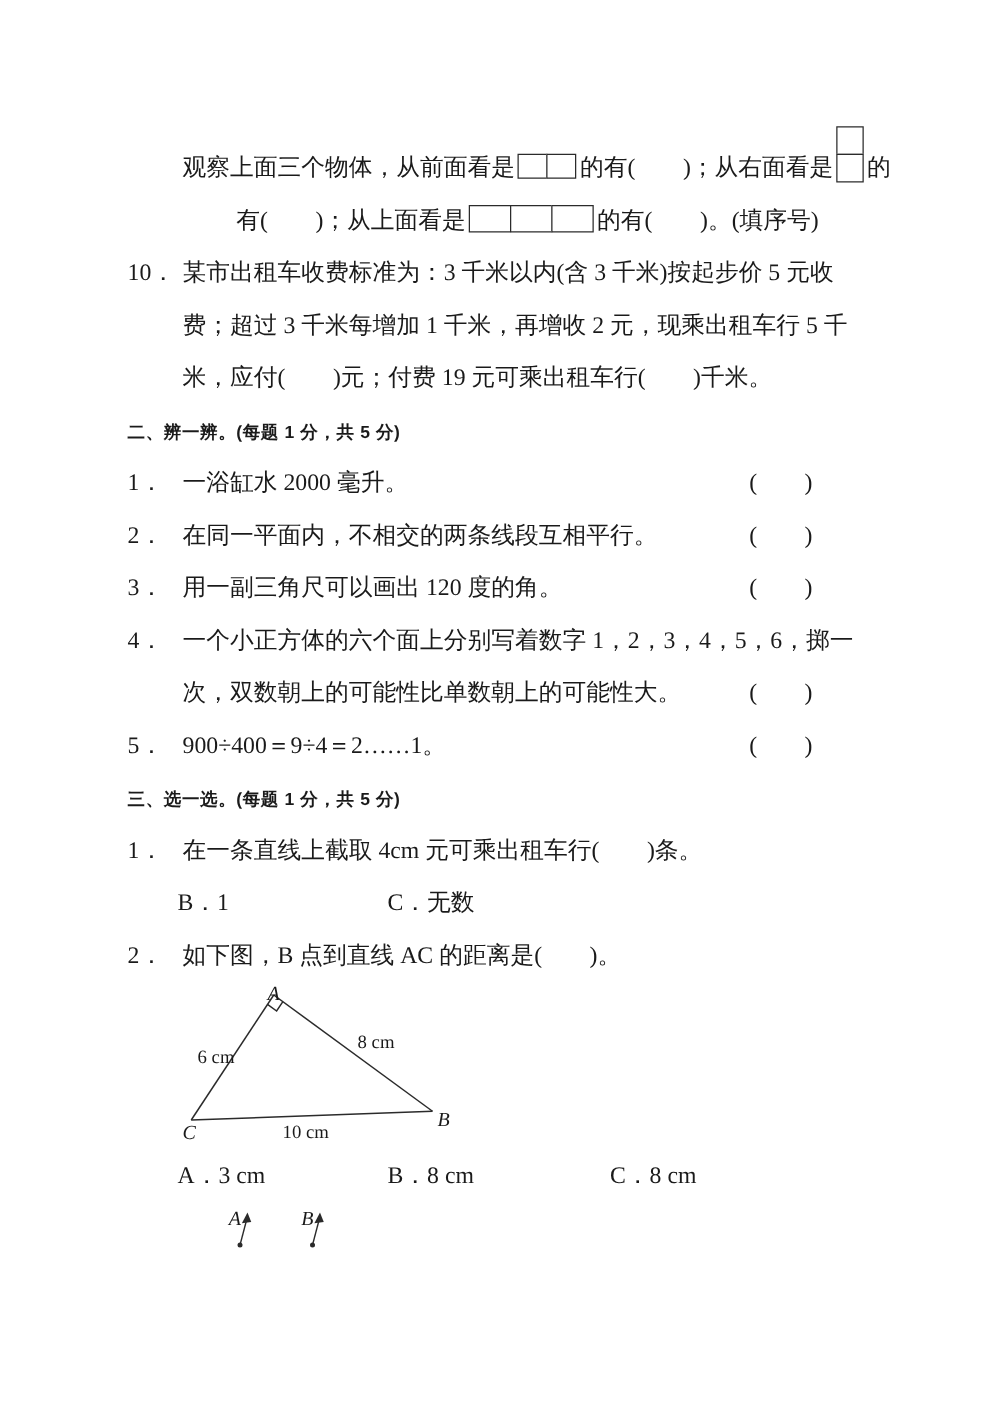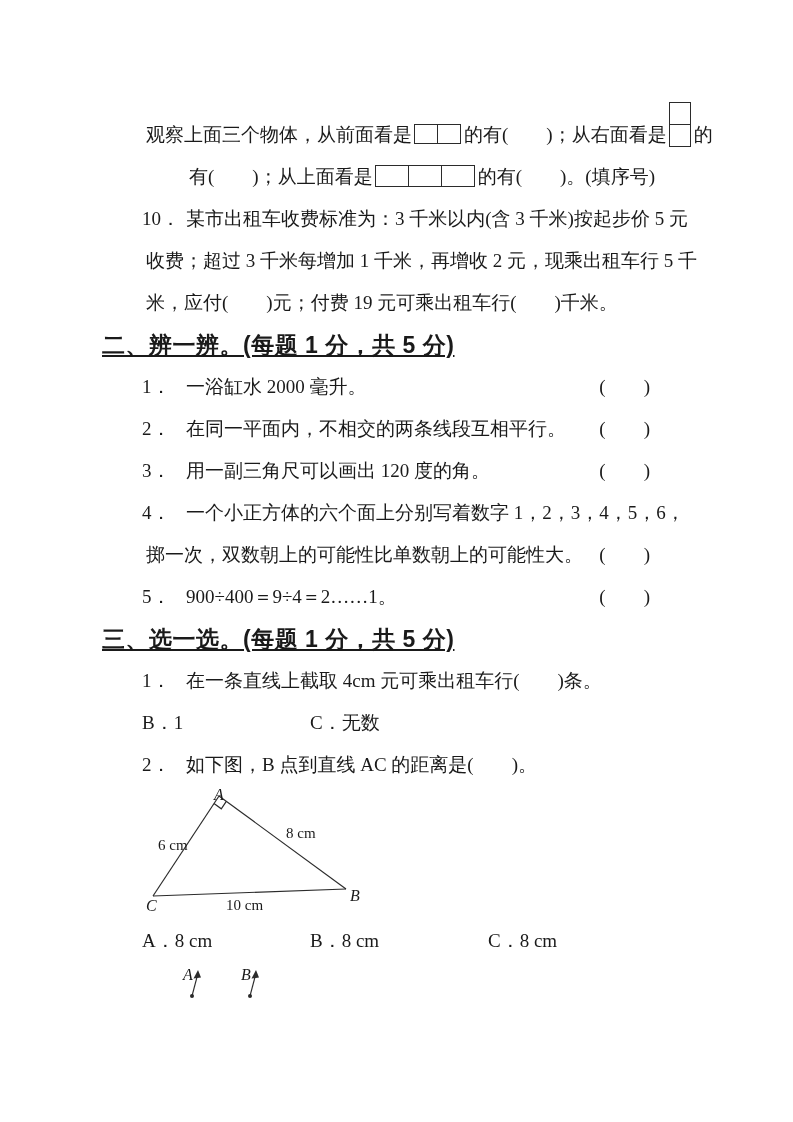--- a/index.html
+++ b/index.html
@@ -12,25 +12,25 @@
   }
   .page {
     box-sizing:border-box;
     width:793px; height:1122px;
     padding:114px 95px 0 102px;
   }
   .line { line-height:42px; white-space:nowrap;text-align:center; }
   .para { line-height:42px; }
   .indent { padding-left:44px; }
   .hang { padding-left:44px; text-indent:-44px; }
-  .qnum { display:inline-block; width:44px; text-indent:0;margin-left:40px; }
+  .qnum { display:inline-block; width:44px; text-indent:0; }
   .heading {
     line-height:42px; font-weight:bold;
     font-family:"Liberation Sans","DejaVu Sans",sans-serif;
-    font-size:23px; letter-spacing:0.5px;text-decoration:underline;
+    font-size:14px; letter-spacing:0.5px;
   }
   .tf-item { position:relative; }
   .tf-text { line-height:42px; }
   .tf-ans { position:absolute; right:48px; bottom:0; line-height:42px; }
   .options {
     display:grid; grid-template-columns:168px 178px auto;
     padding-left:40px; line-height:42px;
   }
   
   .box2h { display:inline-flex; vertical-align:-3px; margin:0 3px; }
@@ -121,21 +121,21 @@
       <text class="svg-label" x="68" y="12">A</text>
       <text class="svg-label" x="0" y="123">C</text>
       <text class="svg-label" x="204" y="113">B</text>
       <text class="svg-dim" x="12" y="62">6 cm</text>
       <text class="svg-dim" x="140" y="50">8 cm</text>
       <text class="svg-dim" x="80" y="122">10 cm</text>
     </svg>
   </div>
 
   <div class="options">
-    <span>A．8 cm</span>
+    <span>A．3 cm</span>
     <span>B．8 cm</span>
     <span>C．8 cm</span>
   </div>
 
   <div class="fig-rays">
     <svg width="120" height="36" viewBox="0 0 120 36">
       <g stroke="#2b2b2b" stroke-width="1.1" fill="#2b2b2b">
         <circle cx="10" cy="30" r="2" stroke="none"></circle>
         <line x1="10" y1="30" x2="15" y2="11"></line>
         <polygon points="16,4 11.5,12.5 19,11.5" stroke="none"></polygon>

